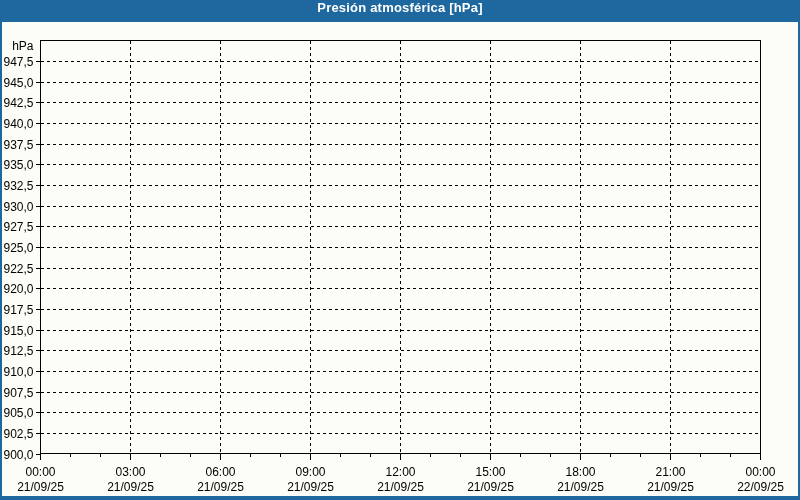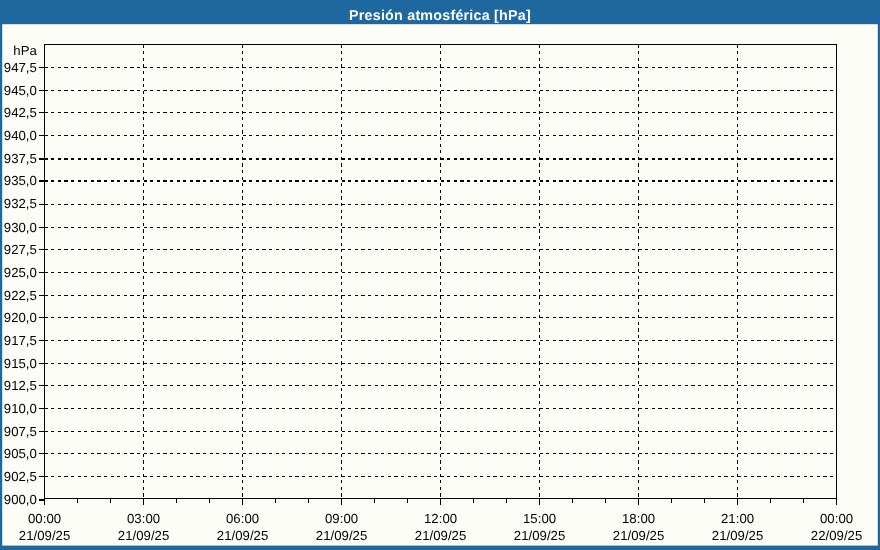--- a/index.html
+++ b/index.html
@@ -9,21 +9,21 @@
     font-family: "Liberation Sans", sans-serif;
     background: #fff;
   }
   .panel {
     position: relative;
     width: 800px; height: 500px;
     background: var(--frame-blue, #1E689F);
   }
   .titlebar {
     position: absolute; top: 0; left: 0; right: 0; height: 26px;
-    display: flex; align-items: center; justify-content: center;
+    display: flex; align-items: flex-start; justify-content: center;
   }
   .titlebar .title {
     color: var(--title-ink, #fff);
     font-size: 13px; font-weight: bold;
     letter-spacing: 0.2px;
     white-space: nowrap;
   }
   .content {
     position: absolute; left: 2px; right: 2px; top: 22px; bottom: 4px;
     background: var(--panel-bg, #FCFDF7);

